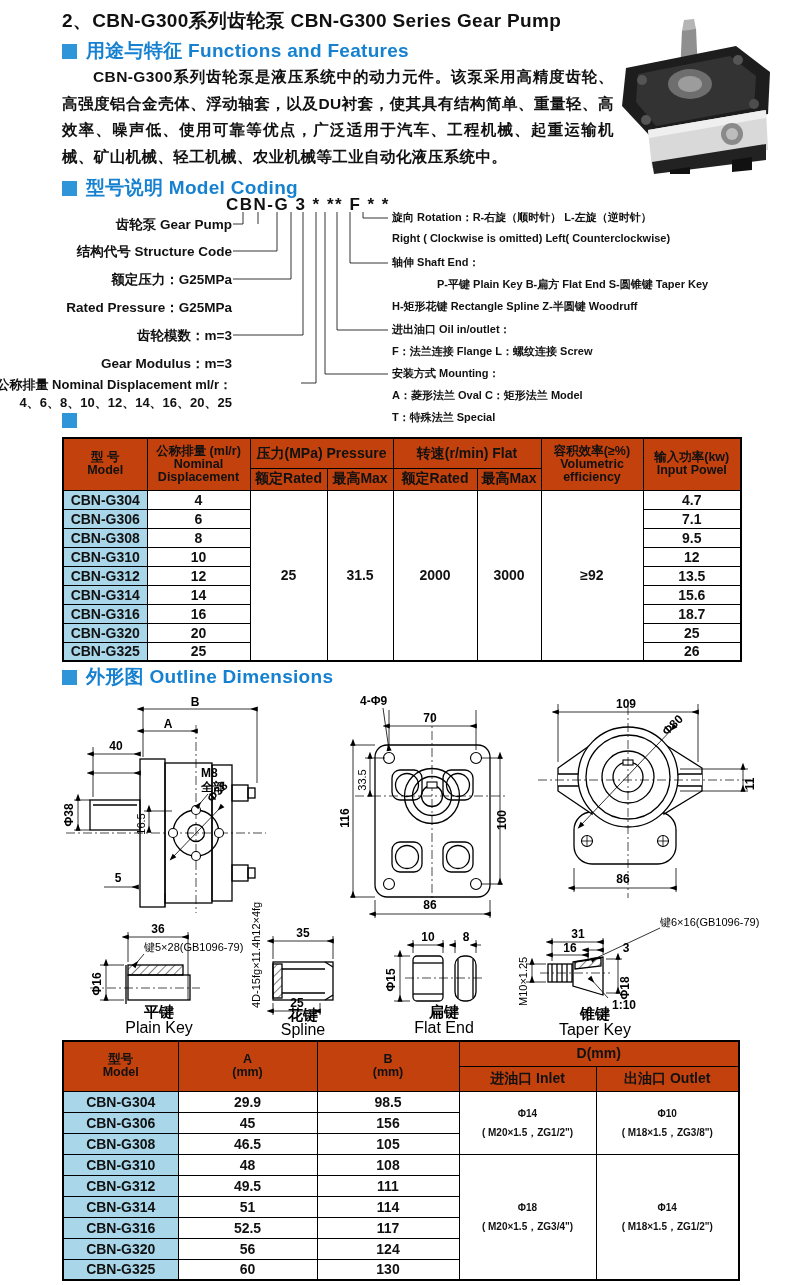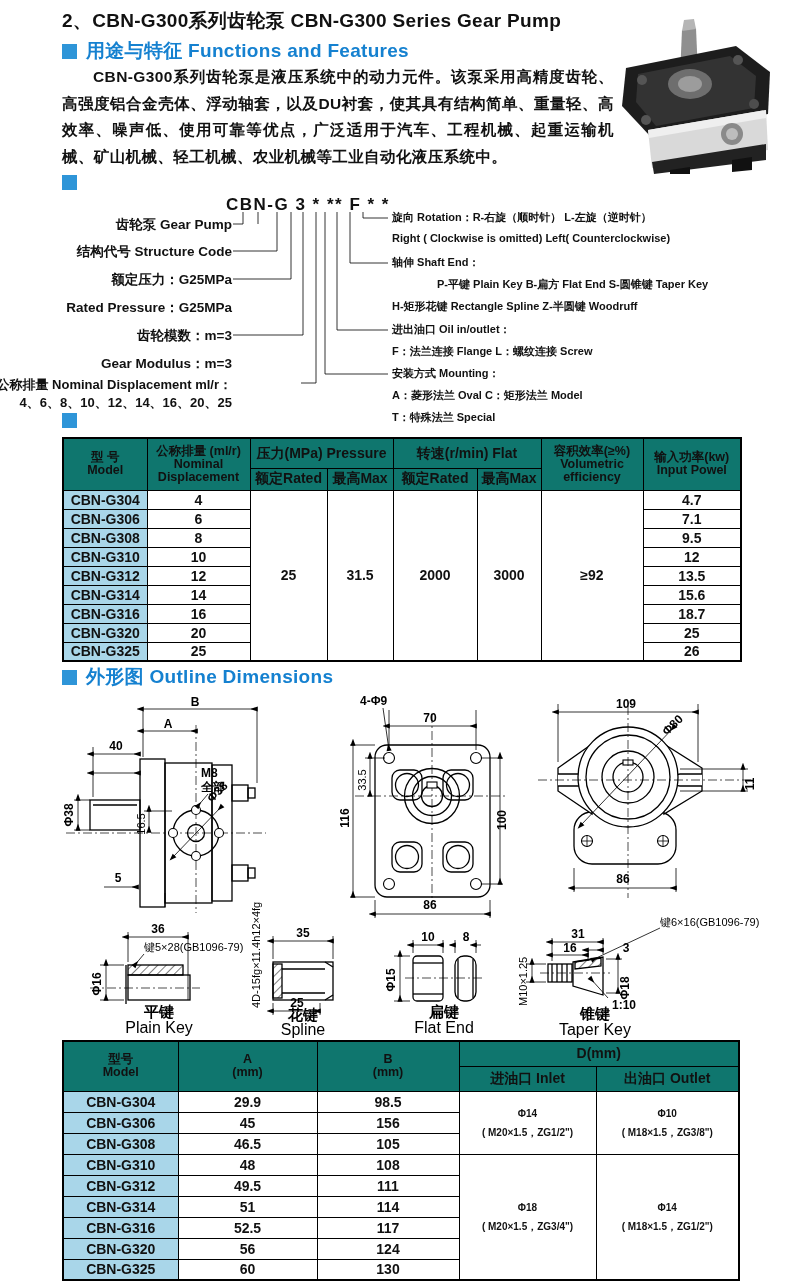--- a/index.html
+++ b/index.html
@@ -23,21 +23,21 @@
   .code-str { left:226px; top:195px; font-size:17px; font-weight:bold; letter-spacing:1.5px; }
   .llab { right:568px; text-align:right; white-space:nowrap; font-size:13.5px; font-weight:600; }
   .rlab { left:392px; white-space:nowrap; font-size:11px; font-weight:600; }
   .llab.sm { font-size:13px; }
 
   
   table { border-collapse:collapse; table-layout:fixed; }
   td { border:1px solid #000; text-align:center; vertical-align:middle;
        font-weight:600; padding:0; overflow:hidden; }
   .tbl { border:2px solid #000; }
-  .hdr { background:#0f766e; }
+  .hdr { background:#c2410c; }
   .mdl { background:#a9d6e9; font-size:14px; }
   .spec td { font-size:14px; height:19px; }
   .dimt td { font-size:14px; height:21px; }
   .h2l span, .h3l span { display:block; line-height:1.05; font-size:12.5px; font-weight:bold; }
   .h1l { font-size:13.5px; font-weight:bold; line-height:1.2; }
   .sub { font-size:13px; font-weight:bold; }
   .dcell span { display:block; line-height:1.9; font-size:10px; }
 
   
   svg { position:absolute; overflow:visible; }
@@ -86,20 +86,21 @@
   </g>
   <g>
     <polygon points="40,144 154,126 154,142 42,156" fill="#222"></polygon>
     <polygon points="58,152 78,149 78,156 58,156" fill="#111"></polygon>
     <polygon points="120,142 140,139 140,152 120,154" fill="#111"></polygon>
   </g>
 </svg>
 
 <div class="abs sec-head" style="left:62px; top:175px;">
   <span class="sq"></span>
+  <span>型号说明 Model Coding</span>
 </div>
 
 <div class="abs code-str">CBN-G 3 * ** F * *</div>
 
 <svg style="left:0; top:190px;" width="800" height="235" viewBox="0 0 800 235">
   <g class="tn">
     <polyline points="243,22 243,34 233,34"></polyline>
     <polyline points="277,22 277,61 233,61"></polyline>
     <polyline points="291,22 291,89 233,89"></polyline>
     <polyline points="303,22 303,145 233,145"></polyline>

